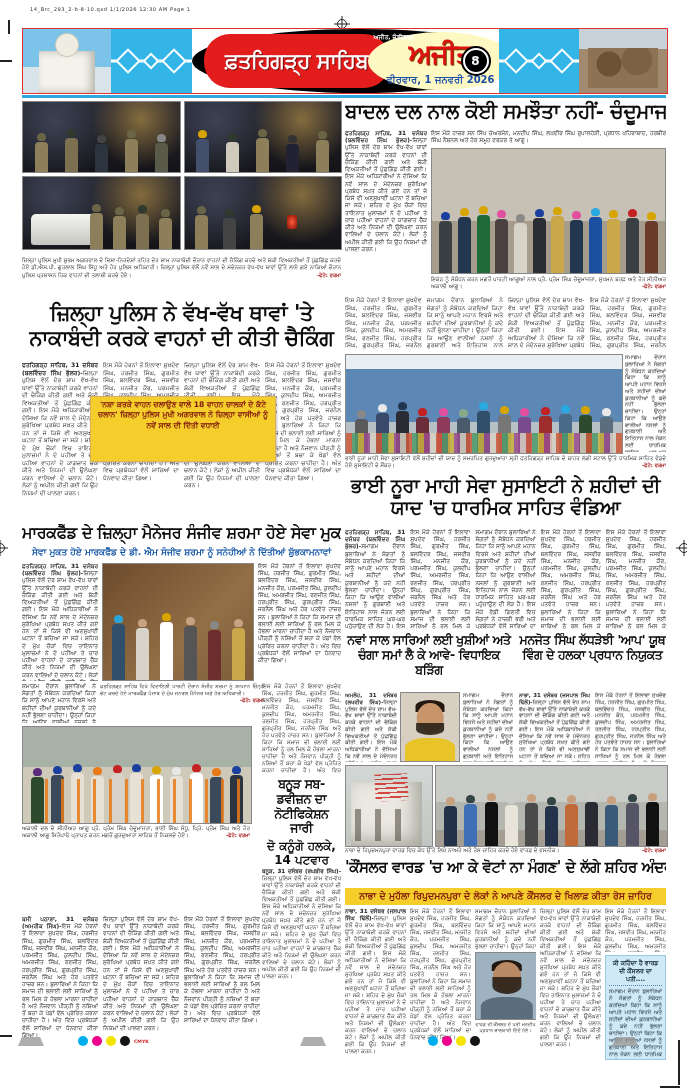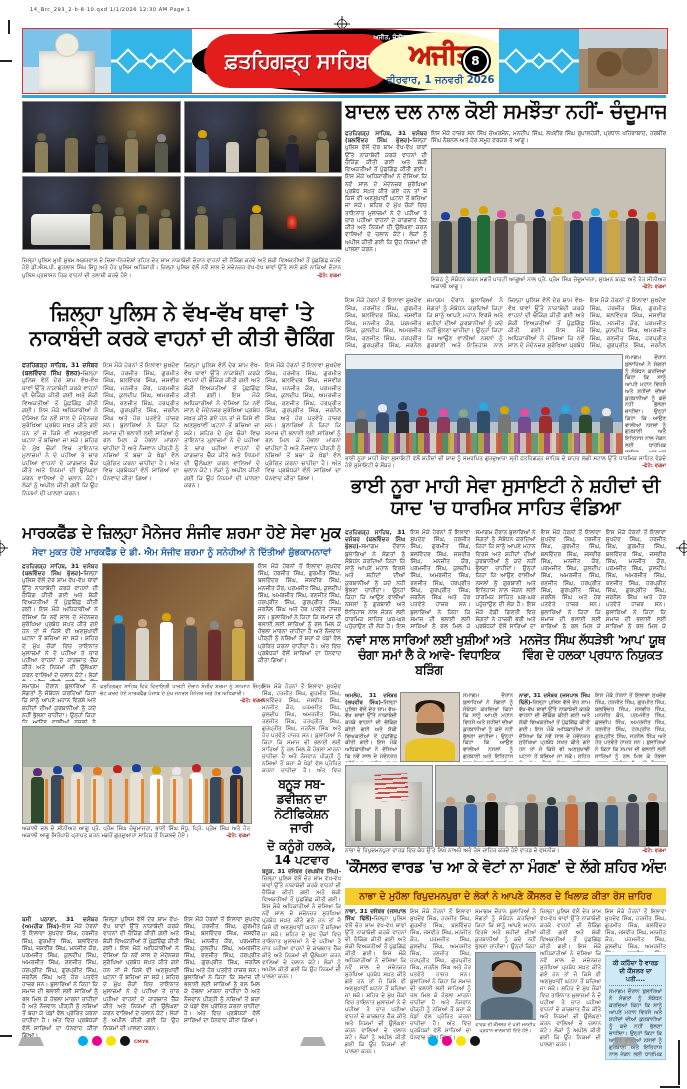--- a/index.html
+++ b/index.html
@@ -171,20 +171,21 @@
     <span>ਜ਼ਿਲ੍ਹਾ ਪੁਲਿਸ ਮੁਖੀ ਸ਼ੁਭਮ ਅਗਰਵਾਲ ਦੇ ਦਿਸ਼ਾ-ਨਿਰਦੇਸ਼ਾਂ ਤਹਿਤ ਦੇਰ ਸ਼ਾਮ ਨਾਕਾਬੰਦੀ ਦੌਰਾਨ ਵਾਹਨਾਂ ਦੀ ਚੈਕਿੰਗ ਕਰਦੇ ਅਤੇ ਸ਼ੱਕੀ ਵਿਅਕਤੀਆਂ ਤੋਂ ਪੁੱਛਗਿੱਛ ਕਰਦੇ ਹੋਏ ਡੀ.ਐਸ.ਪੀ. ਗੁਰਲਾਲ ਸਿੰਘ ਸਿੱਧੂ ਅਤੇ ਹੋਰ ਪੁਲਿਸ ਅਧਿਕਾਰੀ। ਜ਼ਿਲ੍ਹਾ ਪੁਲਿਸ ਵੱਲੋਂ ਨਵੇਂ ਸਾਲ ਦੇ ਮੱਦੇਨਜ਼ਰ ਵੱਖ-ਵੱਖ ਥਾਵਾਂ ਉੱਤੇ ਲਾਏ ਗਏ ਨਾਕਿਆਂ ਦੌਰਾਨ ਪੁਲਿਸ ਪ੍ਰਸ਼ਾਸਨ ਹਿਕ ਵਾਹਨਾਂ ਦੀ ਤਲਾਸ਼ੀ ਕਰਦੇ ਹੋਏ।</span>
     <span class="credit">-ਫੋਟੋ: ਵਰਮਾ</span>
   </div>
   <div class="abs hl" style="left:22px;top:301px;width:319px;height:56px;font-size:21px;">ਜ਼ਿਲ੍ਹਾ ਪੁਲਿਸ ਨੇ ਵੱਖ-ਵੱਖ ਥਾਵਾਂ 'ਤੇ ਨਾਕਾਬੰਦੀ ਕਰਕੇ ਵਾਹਨਾਂ ਦੀ ਕੀਤੀ ਚੈਕਿੰਗ</div>
   <div class="abs body-cols" style="left:22px;top:361px;width:319px;height:160px;">
     <div class="bcol"><b>ਫਤਹਿਗੜ੍ਹ ਸਾਹਿਬ, 31 ਦਸੰਬਰ (ਬਲਵਿੰਦਰ ਸਿੰਘ ਭੁੱਲਰ)-</b><span>ਜ਼ਿਲ੍ਹਾ ਪੁਲਿਸ ਵੱਲੋਂ ਦੇਰ ਸ਼ਾਮ ਵੱਖ-ਵੱਖ ਥਾਵਾਂ ਉੱਤੇ ਨਾਕਾਬੰਦੀ ਕਰਕੇ ਵਾਹਨਾਂ ਦੀ ਚੈਕਿੰਗ ਕੀਤੀ ਗਈ ਅਤੇ ਸ਼ੱਕੀ ਵਿਅਕਤੀਆਂ ਤੋਂ ਪੁੱਛਗਿੱਛ ਕੀਤੀ ਗਈ। ਇਸ ਮੌਕੇ ਅਧਿਕਾਰੀਆਂ ਨੇ ਦੱਸਿਆ ਕਿ ਨਵੇਂ ਸਾਲ ਦੇ ਮੱਦੇਨਜ਼ਰ ਸੁਰੱਖਿਆ ਪ੍ਰਬੰਧ ਸਖ਼ਤ ਕੀਤੇ ਗਏ ਹਨ ਤਾਂ ਜੋ ਕਿਸੇ ਵੀ ਅਣਸੁਖਾਵੀਂ ਘਟਨਾ ਤੋਂ ਬਚਿਆ ਜਾ ਸਕੇ। ਸ਼ਹਿਰ ਦੇ ਮੁੱਖ ਚੌਕਾਂ ਵਿਚ ਤਾਇਨਾਤ ਮੁਲਾਜ਼ਮਾਂ ਨੇ ਦੋ ਪਹੀਆ ਤੇ ਚਾਰ ਪਹੀਆ ਵਾਹਨਾਂ ਦੇ ਕਾਗਜ਼ਾਤ ਚੈੱਕ ਕੀਤੇ ਅਤੇ ਨਿਯਮਾਂ ਦੀ ਉਲੰਘਣਾ ਕਰਨ ਵਾਲਿਆਂ ਦੇ ਚਲਾਨ ਕੱਟੇ। ਲੋਕਾਂ ਨੂੰ ਅਪੀਲ ਕੀਤੀ ਗਈ ਕਿ ਉਹ ਨਿਯਮਾਂ ਦੀ ਪਾਲਣਾ ਕਰਨ।</span></div>
     <div class="bcol">ਇਸ ਮੌਕੇ ਹੋਰਨਾਂ ਤੋਂ ਇਲਾਵਾ ਸੁਖਦੇਵ ਸਿੰਘ, ਹਰਜੀਤ ਸਿੰਘ, ਗੁਰਮੀਤ ਸਿੰਘ, ਬਲਵਿੰਦਰ ਸਿੰਘ, ਜਸਵੀਰ ਸਿੰਘ, ਮਨਜੀਤ ਕੌਰ, ਪਰਮਜੀਤ ਸਿੰਘ, ਕੁਲਦੀਪ ਸਿੰਘ, ਅਮਰਜੀਤ ਸਿੰਘ, ਰਣਜੀਤ ਸਿੰਘ, ਹਰਪ੍ਰੀਤ ਸਿੰਘ, ਗੁਰਪ੍ਰੀਤ ਸਿੰਘ, ਜਰਨੈਲ ਸਿੰਘ ਅਤੇ ਹੋਰ ਪਤਵੰਤੇ ਹਾਜ਼ਰ ਸਨ। ਬੁਲਾਰਿਆਂ ਨੇ ਕਿਹਾ ਕਿ ਸਮਾਜ ਦੀ ਭਲਾਈ ਲਈ ਸਾਰਿਆਂ ਨੂੰ ਰਲ ਮਿਲ ਕੇ ਹੰਭਲਾ ਮਾਰਨਾ ਚਾਹੀਦਾ ਹੈ ਅਤੇ ਨੌਜਵਾਨ ਪੀੜ੍ਹੀ ਨੂੰ ਨਸ਼ਿਆਂ ਤੋਂ ਬਚਾ ਕੇ ਖੇਡਾਂ ਵੱਲ ਪ੍ਰੇਰਿਤ ਕਰਨਾ ਚਾਹੀਦਾ ਹੈ। ਅੰਤ ਵਿਚ ਪ੍ਰਬੰਧਕਾਂ ਵੱਲੋਂ ਸਾਰਿਆਂ ਦਾ ਧੰਨਵਾਦ ਕੀਤਾ ਗਿਆ।</div>
     <div class="bcol">ਜ਼ਿਲ੍ਹਾ ਪੁਲਿਸ ਵੱਲੋਂ ਦੇਰ ਸ਼ਾਮ ਵੱਖ-ਵੱਖ ਥਾਵਾਂ ਉੱਤੇ ਨਾਕਾਬੰਦੀ ਕਰਕੇ ਵਾਹਨਾਂ ਦੀ ਚੈਕਿੰਗ ਕੀਤੀ ਗਈ ਅਤੇ ਸ਼ੱਕੀ ਵਿਅਕਤੀਆਂ ਤੋਂ ਪੁੱਛਗਿੱਛ ਕੀਤੀ ਗਈ। ਇਸ ਮੌਕੇ ਅਧਿਕਾਰੀਆਂ ਨੇ ਦੱਸਿਆ ਕਿ ਨਵੇਂ ਸਾਲ ਦੇ ਮੱਦੇਨਜ਼ਰ ਸੁਰੱਖਿਆ ਪ੍ਰਬੰਧ ਸਖ਼ਤ ਕੀਤੇ ਗਏ ਹਨ ਤਾਂ ਜੋ ਕਿਸੇ ਵੀ ਅਣਸੁਖਾਵੀਂ ਘਟਨਾ ਤੋਂ ਬਚਿਆ ਜਾ ਸਕੇ। ਸ਼ਹਿਰ ਦੇ ਮੁੱਖ ਚੌਕਾਂ ਵਿਚ ਤਾਇਨਾਤ ਮੁਲਾਜ਼ਮਾਂ ਨੇ ਦੋ ਪਹੀਆ ਤੇ ਚਾਰ ਪਹੀਆ ਵਾਹਨਾਂ ਦੇ ਕਾਗਜ਼ਾਤ ਚੈੱਕ ਕੀਤੇ ਅਤੇ ਨਿਯਮਾਂ ਦੀ ਉਲੰਘਣਾ ਕਰਨ ਵਾਲਿਆਂ ਦੇ ਚਲਾਨ ਕੱਟੇ। ਲੋਕਾਂ ਨੂੰ ਅਪੀਲ ਕੀਤੀ ਗਈ ਕਿ ਉਹ ਨਿਯਮਾਂ ਦੀ ਪਾਲਣਾ ਕਰਨ।</div>
     <div class="bcol">ਇਸ ਮੌਕੇ ਹੋਰਨਾਂ ਤੋਂ ਇਲਾਵਾ ਸੁਖਦੇਵ ਸਿੰਘ, ਹਰਜੀਤ ਸਿੰਘ, ਗੁਰਮੀਤ ਸਿੰਘ, ਬਲਵਿੰਦਰ ਸਿੰਘ, ਜਸਵੀਰ ਸਿੰਘ, ਮਨਜੀਤ ਕੌਰ, ਪਰਮਜੀਤ ਸਿੰਘ, ਕੁਲਦੀਪ ਸਿੰਘ, ਅਮਰਜੀਤ ਸਿੰਘ, ਰਣਜੀਤ ਸਿੰਘ, ਹਰਪ੍ਰੀਤ ਸਿੰਘ, ਗੁਰਪ੍ਰੀਤ ਸਿੰਘ, ਜਰਨੈਲ ਸਿੰਘ ਅਤੇ ਹੋਰ ਪਤਵੰਤੇ ਹਾਜ਼ਰ ਸਨ। ਬੁਲਾਰਿਆਂ ਨੇ ਕਿਹਾ ਕਿ ਸਮਾਜ ਦੀ ਭਲਾਈ ਲਈ ਸਾਰਿਆਂ ਨੂੰ ਰਲ ਮਿਲ ਕੇ ਹੰਭਲਾ ਮਾਰਨਾ ਚਾਹੀਦਾ ਹੈ ਅਤੇ ਨੌਜਵਾਨ ਪੀੜ੍ਹੀ ਨੂੰ ਨਸ਼ਿਆਂ ਤੋਂ ਬਚਾ ਕੇ ਖੇਡਾਂ ਵੱਲ ਪ੍ਰੇਰਿਤ ਕਰਨਾ ਚਾਹੀਦਾ ਹੈ। ਅੰਤ ਵਿਚ ਪ੍ਰਬੰਧਕਾਂ ਵੱਲੋਂ ਸਾਰਿਆਂ ਦਾ ਧੰਨਵਾਦ ਕੀਤਾ ਗਿਆ।</div>
   </div>
+  <div class="abs ybox" style="left:90px;top:396px;width:176px;height:58px;font-size:7.6px;line-height:1.35;padding:3px 4px;">'ਨਸ਼ਾ ਕਰਕੇ ਵਾਹਨ ਚਲਾਉਣ ਵਾਲੇ 18 ਵਾਹਨ ਚਾਲਕਾਂ ਦੇ ਕੱਟੇ ਚਲਾਨ' ਜ਼ਿਲ੍ਹਾ ਪੁਲਿਸ ਮੁਖੀ ਅਗਰਵਾਲ ਨੇ ਜ਼ਿਲ੍ਹਾ ਵਾਸੀਆਂ ਨੂੰ ਨਵੇਂ ਸਾਲ ਦੀ ਦਿੱਤੀ ਵਧਾਈ</div>
 
   <div class="abs hl" style="left:22px;top:524px;width:319px;height:22px;font-size:16px;white-space:nowrap;">ਮਾਰਕਫੈੱਡ ਦੇ ਜ਼ਿਲ੍ਹਾ ਮੈਨੇਜਰ ਸੰਜੀਵ ਸ਼ਰਮਾ ਹੋਏ ਸੇਵਾ ਮੁਕਤ</div>
   <div class="abs subhl-blue" style="left:22px;top:547px;width:319px;height:14px;font-size:9px;">ਸੇਵਾ ਮੁਕਤ ਹੋਏ ਮਾਰਕਫੈੱਡ ਦੇ ਡੀ. ਐਮ ਸੰਜੀਵ ਸ਼ਰਮਾ ਨੂੰ ਸਨੇਹੀਆਂ ਨੇ ਦਿੱਤੀਆਂ ਸ਼ੁੱਭਕਾਮਨਾਵਾਂ</div>
   <div class="abs" style="left:22px;top:563px;width:319px;height:118px;display:flex;gap:4px;">
     <div class="bcol" style="width:76px;flex:none;font-size:5.8px;"><b>ਫਤਹਿਗੜ੍ਹ ਸਾਹਿਬ, 31 ਦਸੰਬਰ (ਬਲਵਿੰਦਰ ਸਿੰਘ ਭੁੱਲਰ)-</b><span>ਜ਼ਿਲ੍ਹਾ ਪੁਲਿਸ ਵੱਲੋਂ ਦੇਰ ਸ਼ਾਮ ਵੱਖ-ਵੱਖ ਥਾਵਾਂ ਉੱਤੇ ਨਾਕਾਬੰਦੀ ਕਰਕੇ ਵਾਹਨਾਂ ਦੀ ਚੈਕਿੰਗ ਕੀਤੀ ਗਈ ਅਤੇ ਸ਼ੱਕੀ ਵਿਅਕਤੀਆਂ ਤੋਂ ਪੁੱਛਗਿੱਛ ਕੀਤੀ ਗਈ। ਇਸ ਮੌਕੇ ਅਧਿਕਾਰੀਆਂ ਨੇ ਦੱਸਿਆ ਕਿ ਨਵੇਂ ਸਾਲ ਦੇ ਮੱਦੇਨਜ਼ਰ ਸੁਰੱਖਿਆ ਪ੍ਰਬੰਧ ਸਖ਼ਤ ਕੀਤੇ ਗਏ ਹਨ ਤਾਂ ਜੋ ਕਿਸੇ ਵੀ ਅਣਸੁਖਾਵੀਂ ਘਟਨਾ ਤੋਂ ਬਚਿਆ ਜਾ ਸਕੇ। ਸ਼ਹਿਰ ਦੇ ਮੁੱਖ ਚੌਕਾਂ ਵਿਚ ਤਾਇਨਾਤ ਮੁਲਾਜ਼ਮਾਂ ਨੇ ਦੋ ਪਹੀਆ ਤੇ ਚਾਰ ਪਹੀਆ ਵਾਹਨਾਂ ਦੇ ਕਾਗਜ਼ਾਤ ਚੈੱਕ ਕੀਤੇ ਅਤੇ ਨਿਯਮਾਂ ਦੀ ਉਲੰਘਣਾ ਕਰਨ ਵਾਲਿਆਂ ਦੇ ਚਲਾਨ ਕੱਟੇ। ਲੋਕਾਂ ਨੂੰ ਅਪੀਲ ਕੀਤੀ ਗਈ ਕਿ ਉਹ ਨਿਯਮਾਂ ਦੀ ਪਾਲਣਾ ਕਰਨ।</span></div>
     <div class="photo woodbg" style="position:relative;width:150px;height:116px;flex:none;">
       <div class="crowd" style="height:80%;">
           <i class="p" style="--t:#2aa5d8;--c:#2f4f6b;--h:56px"></i>
           <i class="p" style="--t:#c9a183;--c:#d8d3c8;--h:52px"></i>
           <i class="p" style="--t:#d8a400;--c:#fff;--h:58px"></i>

